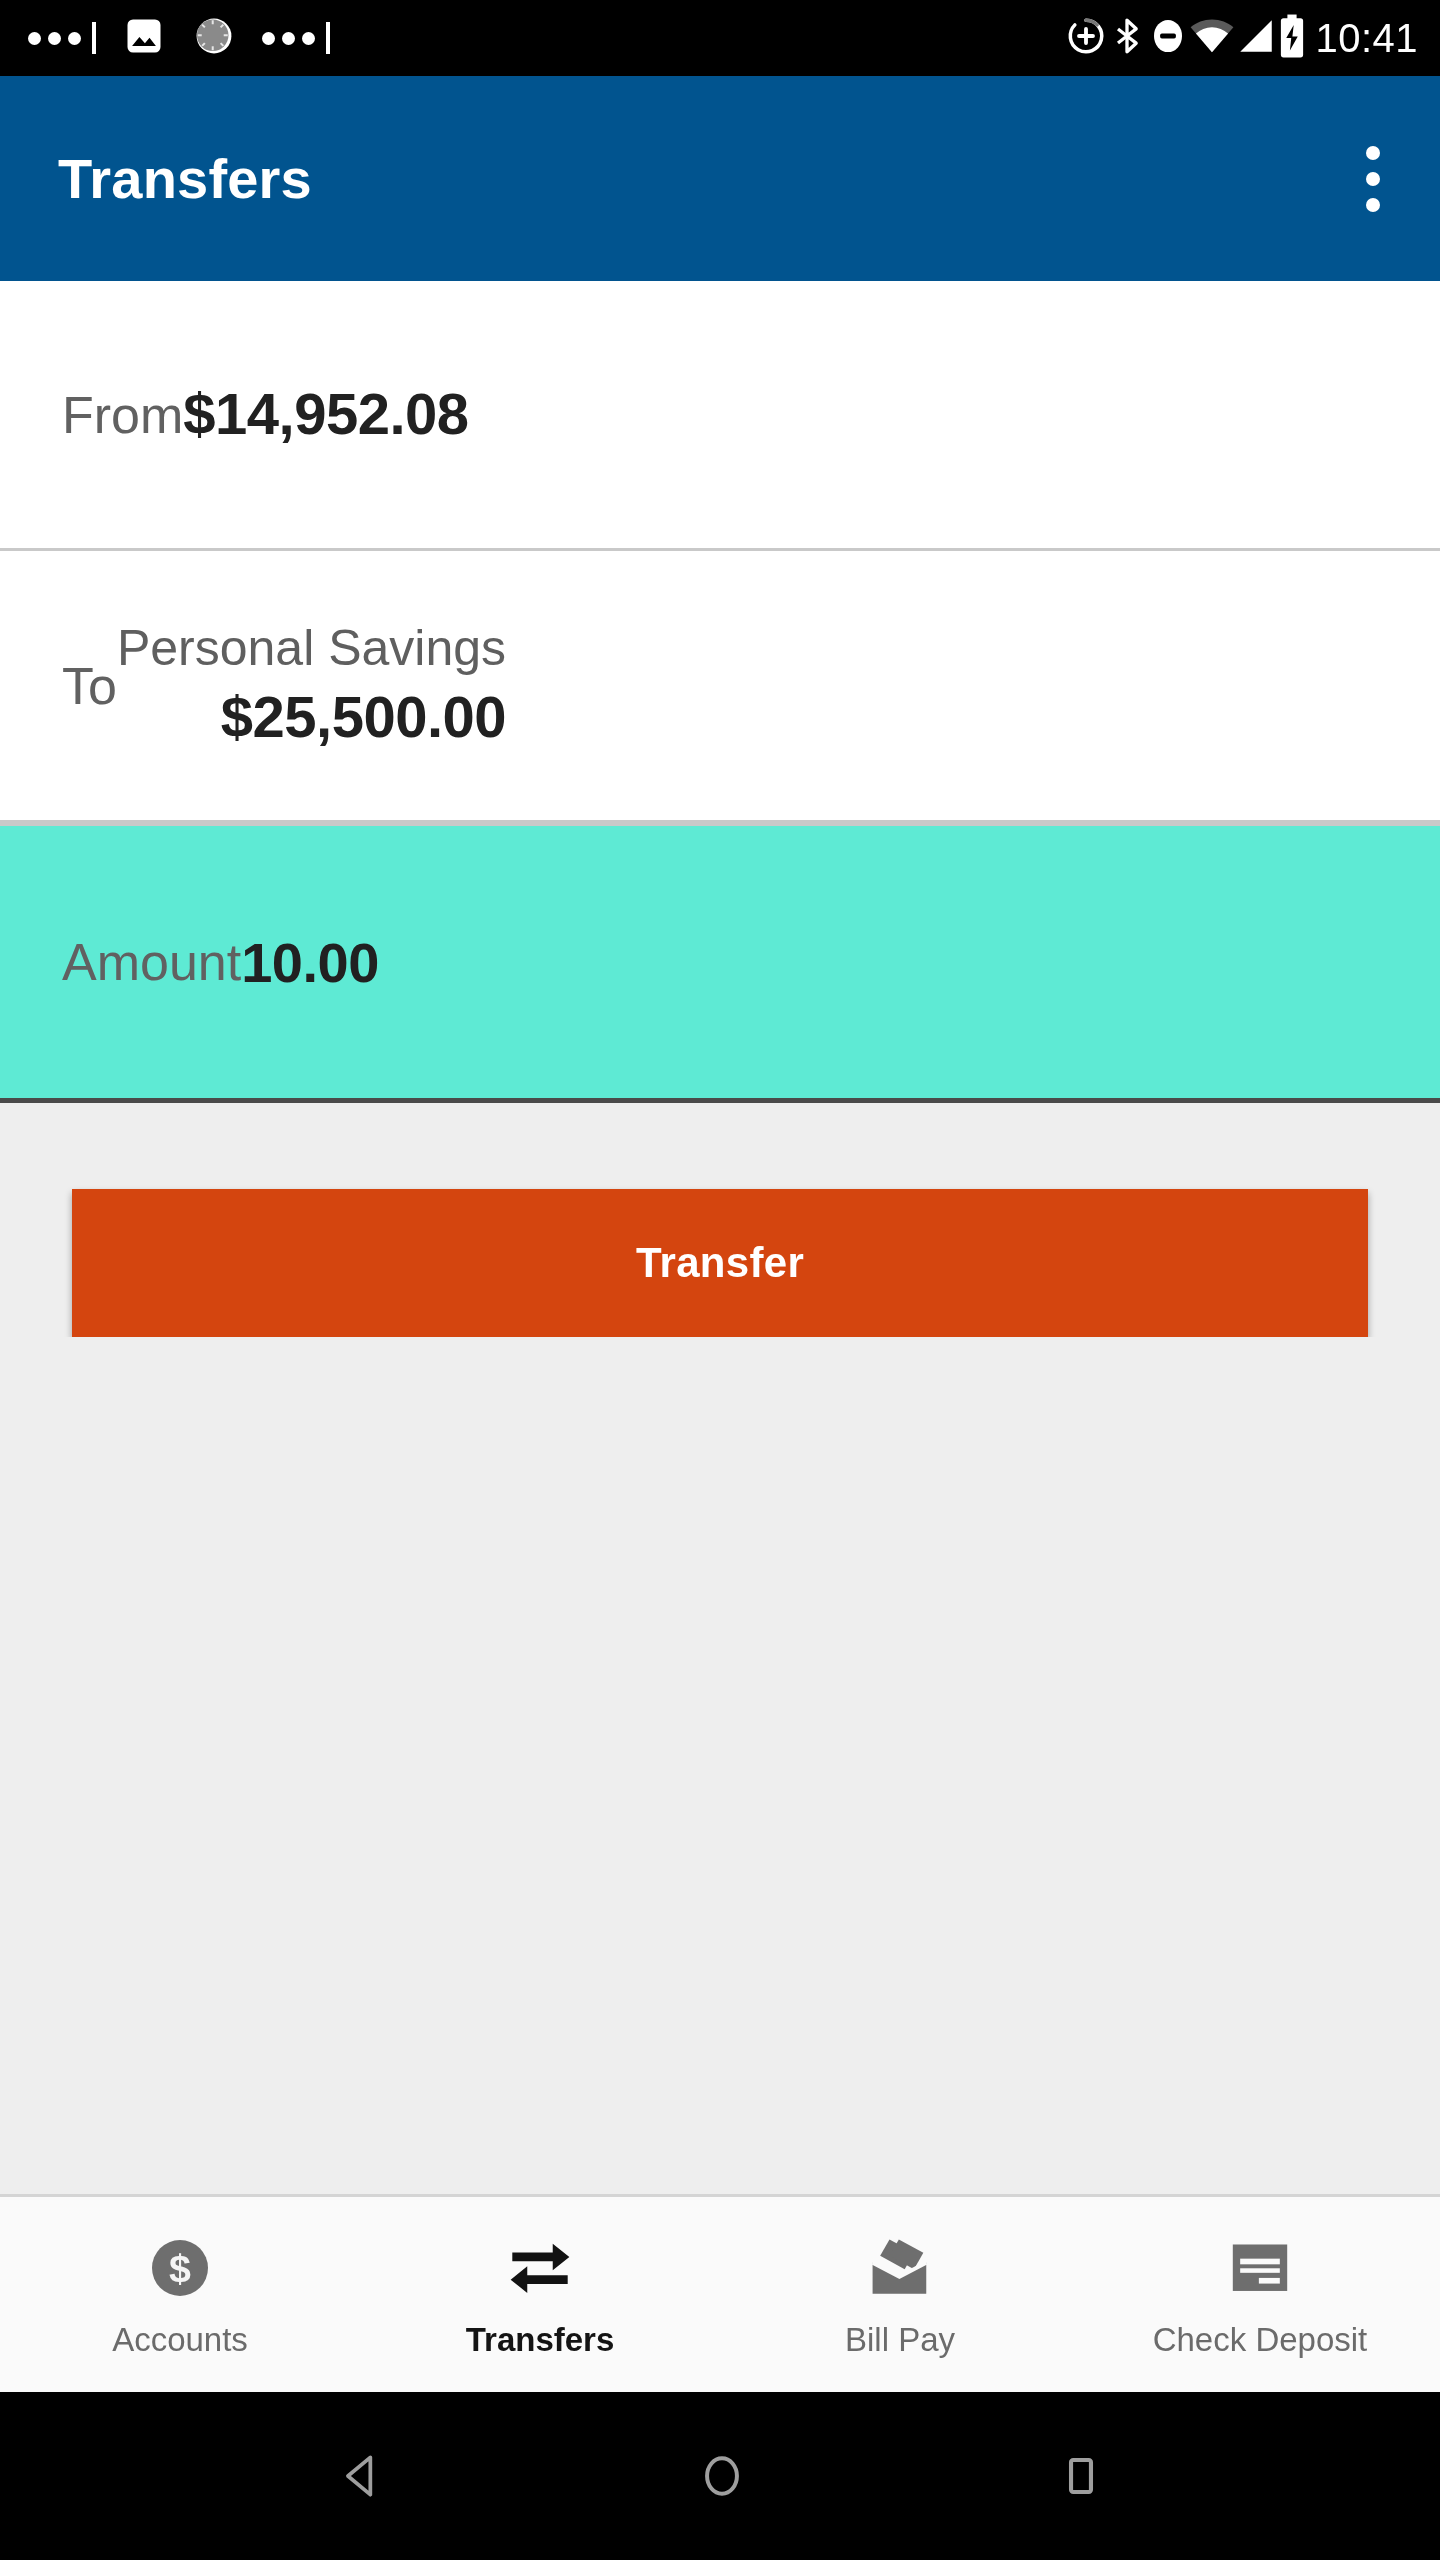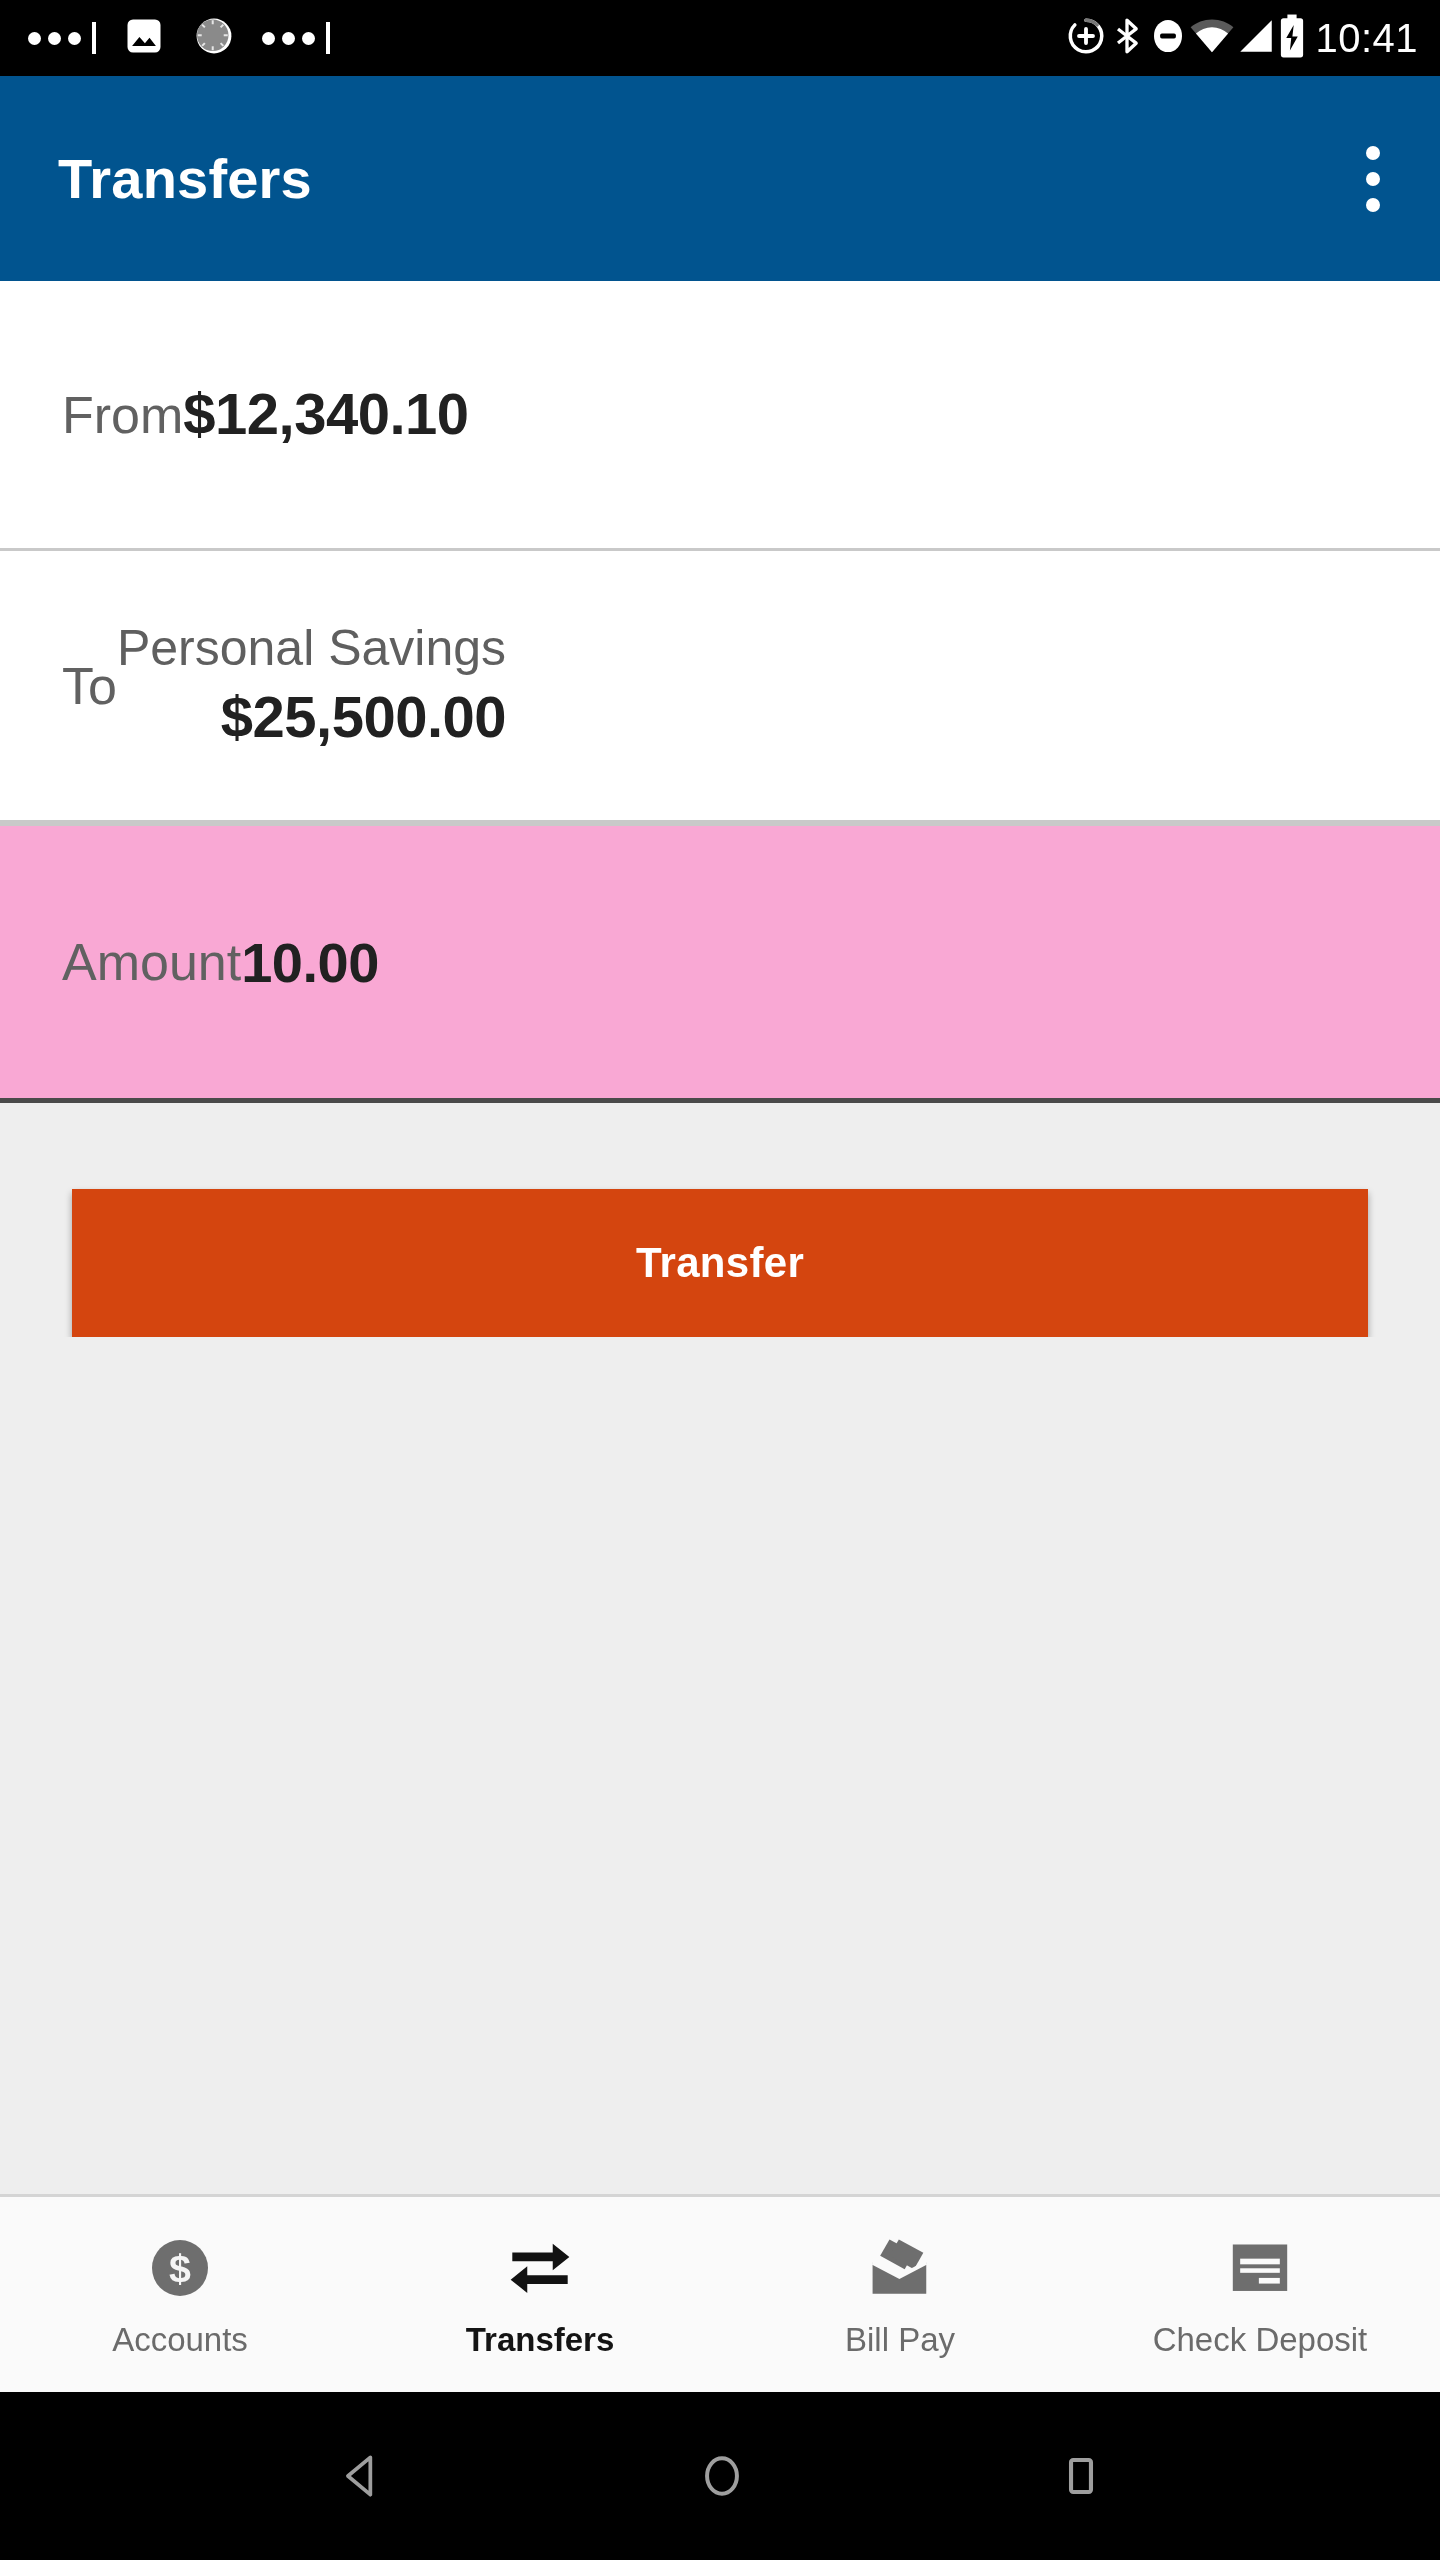--- a/index.html
+++ b/index.html
@@ -44,21 +44,21 @@
 
   .field-row {
     background:#ffffff; position:relative;
     display:flex; align-items:center; 
     padding:0 60px 0 62px;
     border-bottom:3px solid #c9c9c9;
   }
   .field-row.from { height:270px; }
   .field-row.to   { height:272px; }
   .field-row.amount {
-    height:280px; background:#f9a8d4;
+    height:280px; background:#5eead4;
     border-bottom:5px solid #4a4a4a;
     border-top:3px solid #c9c9c9;
   }
   .field-label { font-size:52px; color:#616161; font-weight:400; }
   .field-value { display:flex; flex-direction:column; align-items:flex-end; }
   .field-acct { font-size:50px; color:#5f5f5f; font-weight:400; line-height:1.28; }
   .field-amt  { font-size:58px; color:#212121; font-weight:700; line-height:1.28; letter-spacing:-0.5px; }
   .amount-value { font-size:56px; color:#212121; font-weight:700; letter-spacing:-0.5px; }
 
   .button-area { padding:86px 72px 0 72px; }
@@ -195,21 +195,21 @@
         <i></i>
         <i></i>
     </div>
   </div>
 
   <div class="content">
 
     <div class="field-row from">
       <span class="field-label">From</span>
       <span class="field-value">
-        <span class="field-amt">$12,340.10</span>
+        <span class="field-amt">$14,952.08</span>
       </span>
     </div>
 
     <div class="field-row to">
       <span class="field-label">To</span>
       <span class="field-value">
         <span class="field-acct">Personal Savings</span>
         <span class="field-amt">$25,500.00</span>
       </span>
     </div>

